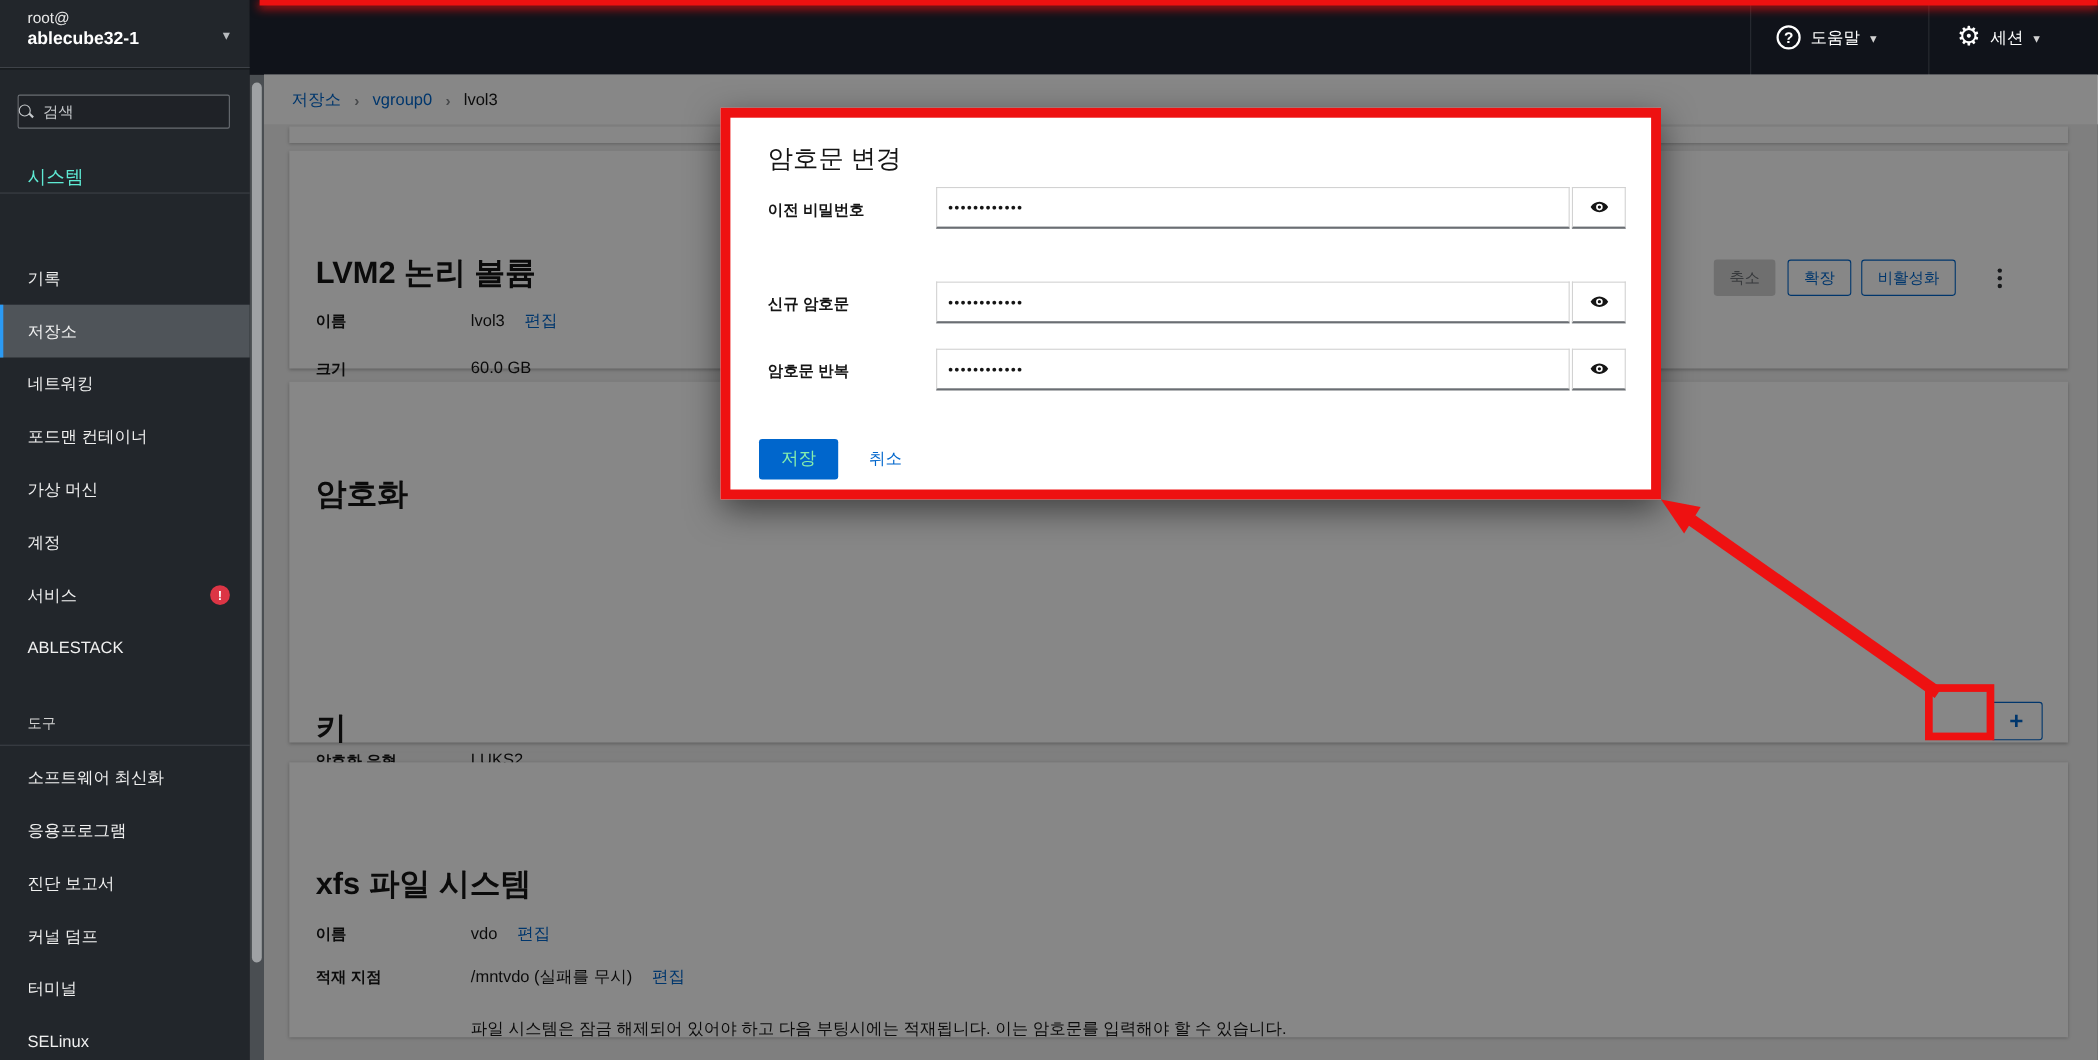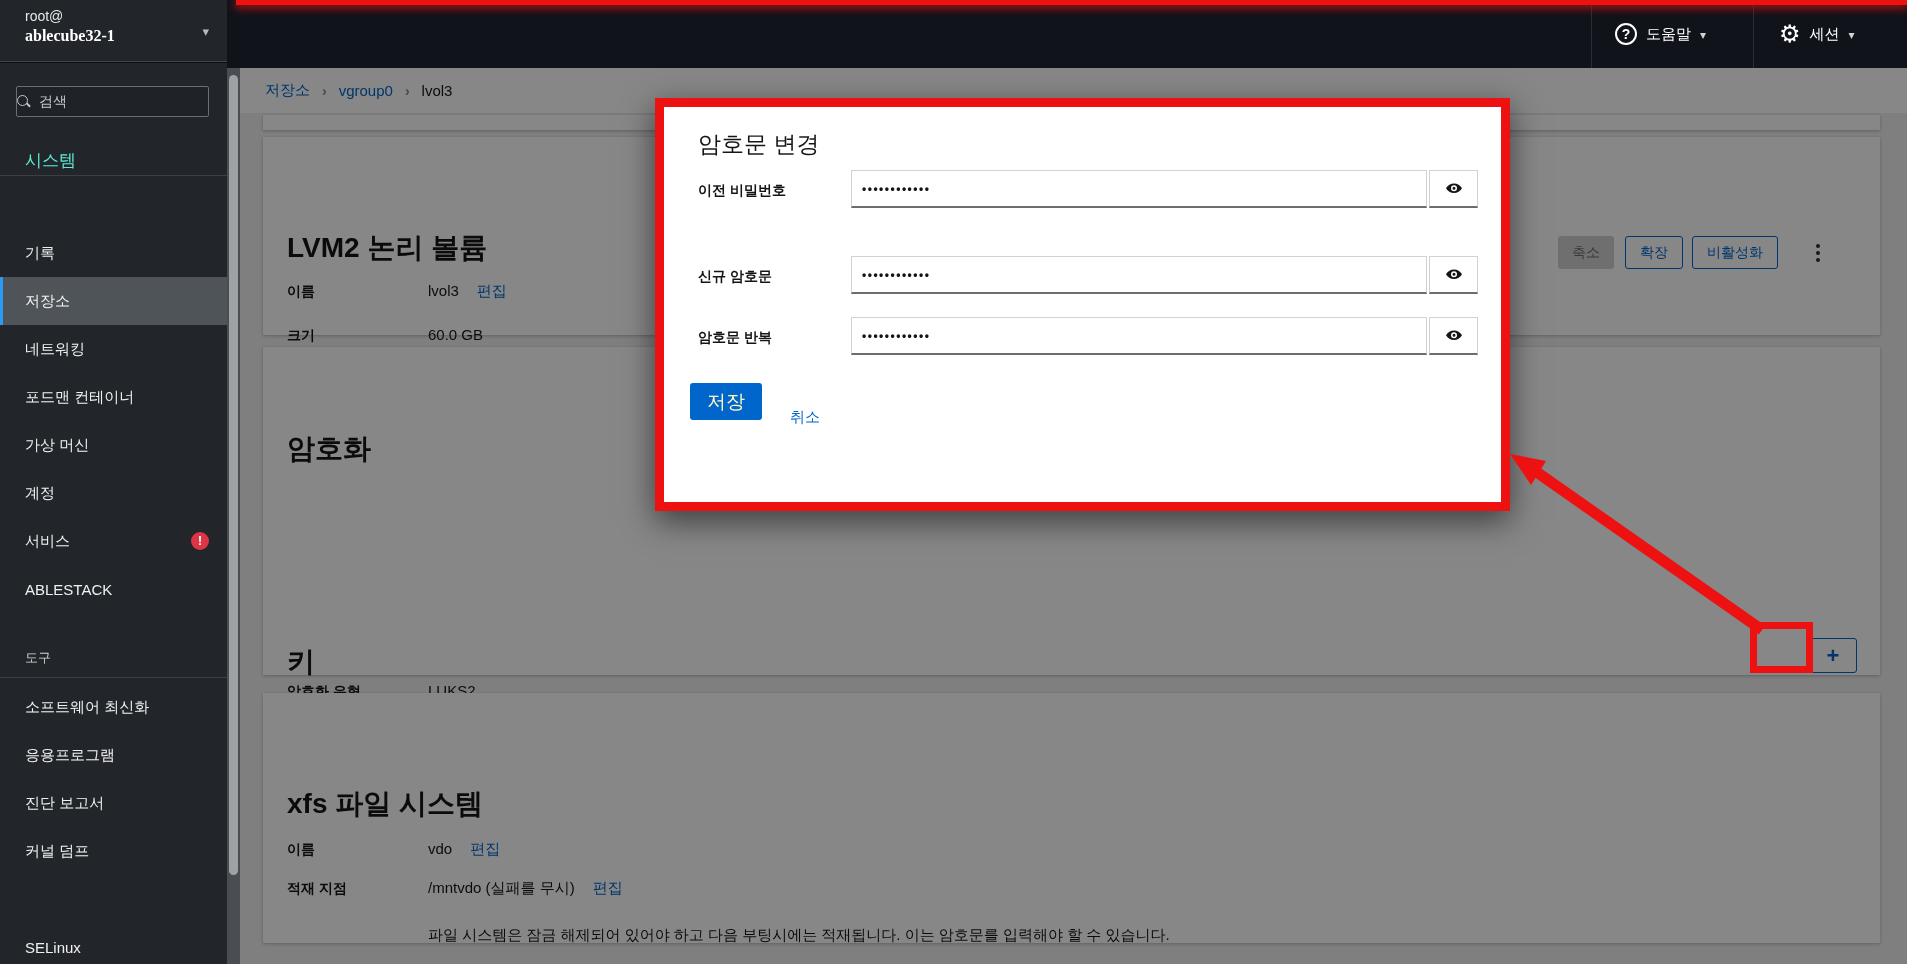--- a/index.html
+++ b/index.html
@@ -11,21 +11,21 @@
     box-shadow:0 2px 9px 1px rgba(238,17,17,.8); z-index:30; }
   .mast-divider { position:absolute; top:0; width:1px; height:68px; background:#2a2d33; }
   .mast-menu { position:absolute; top:0; height:68px; display:flex; align-items:center; gap:9px; color:#fff; font-size:15px; cursor:pointer; }
   .help-circle { width:22px; height:22px; border:2px solid #fff; border-radius:50%; display:flex; align-items:center; justify-content:center; font-size:14px; font-weight:700; }
   .gear { font-size:24px; line-height:22px; }
   .caret { font-size:12px; color:#d2d2d2; padding-top:2px; }
 
   
   .host-block { position:absolute; left:0; top:0; width:227px; height:62px; background:#22262b; border-bottom:1px solid #42464c; color:#fff; }
   .host-user { position:absolute; left:25px; top:8px; font-size:14px; color:#e8e8e8; }
-  .host-name { position:absolute; left:25px; top:27px; font-size:16px; font-weight:700;font-family:Liberation Serif, serif; }
+  .host-name { position:absolute; left:25px; top:27px; font-size:16px; font-weight:700; }
   .host-caret { position:absolute; right:18px; top:24px; font-size:13px; color:#b8bbbe; }
   .sidebar { position:absolute; left:0; top:63px; width:227px; height:901px; background:#22262b; }
   .search-box { position:absolute; left:16px; top:23px; width:193px; height:31px; border:1px solid #6a6e73; border-radius:2px;
     display:flex; align-items:center; gap:9px; color:#c5c8cb; font-size:14px; background:#1f2227; }
   .mag { position:relative; width:13px; height:13px; }
   .mag::before { content:""; position:absolute; left:0; top:0; width:9px; height:9px; border:1.5px solid #c5c8cb; border-radius:50%; }
   .mag::after { content:""; position:absolute; left:9px; top:9px; width:5px; height:1.5px; background:#c5c8cb; transform:rotate(45deg); }
   .nav-section { position:absolute; left:25px; color:#5eead4; font-size:17px; }
   .nav-section.small { font-size:13px; color:#d2d2d2; }
   .side-divider { position:absolute; left:0; width:227px; height:1px; background:#3c4046; }
@@ -56,32 +56,32 @@
   .kebab i { width:4px; height:4px; border-radius:50%; background:#2d3033; }
   .sq-btn { position:absolute; width:48px; height:35px; display:flex; align-items:center; justify-content:center;
     border:1px solid #0066cc; border-radius:3px; background:#fff; cursor:pointer; color:#0066cc; }
   .sq-btn.disabled { background:#cfd1d3; border:none; color:#6a6e73; font-size:18px; font-weight:700; }
   .plus-glyph { font-size:22px; font-weight:700; color:#0066cc; }
   .note-text { position:absolute; left:165px; font-size:15px; color:#151515; }
   .keys-row-line { position:absolute; left:24px; right:24px; height:1px; background:#ededed; }
 
   
   .backdrop { position:absolute; left:240px; top:68px; width:1667px; height:896px; background:rgba(0,0,0,.47); z-index:20; }
-  .modal-annotation { position:absolute; left:655px; top:98px; width:855px; height:413px; border:9px solid #ee1111;
+  .modal-annotation { position:absolute; left:655px; top:98px; width:855px; height:356px; border:9px solid #ee1111;
     background:#fff; z-index:40; box-shadow:0 10px 30px rgba(0,0,0,.55); }
   .modal-title { position:absolute; left:34px; top:22px; font-size:23px; font-weight:500; color:#151515; }
   .m-label { position:absolute; left:34px; font-size:14px; font-weight:700; color:#151515; }
   .m-inputrow { position:absolute; left:187px; width:627px; height:38px; display:flex; }
   .pw-input { flex:1; height:38px; border:1px solid #d2d2d2; border-bottom:2px solid #6a6e73; background:#fff;
     font-size:12px; font-weight:700; letter-spacing:1.5px; padding-left:10px; color:#151515; outline:none; }
   .eye-btn { width:49px; height:38px; margin-left:2px; border:1px solid #d2d2d2; border-bottom:2px solid #6a6e73;
     background:#fff; display:flex; align-items:center; justify-content:center; cursor:pointer; }
   .eye-btn svg { width:22px; height:16px; fill:#151515; }
-  .btn-primary { position:absolute; left:26px; top:276px; width:72px; height:37px; background:#0066cc; color:#fef9c3;
-    border:none; border-radius:3px; font-size:19px; cursor:pointer; }
+  .btn-primary { position:absolute; left:26px; top:292px; width:72px; height:37px; background:#0066cc; color:#86efac;
+    border:none; border-radius:3px; font-size:16px; cursor:pointer; }
   .cancel-link { position:absolute; left:126px; top:301px; color:#0066cc; font-size:15px; cursor:pointer; }
 
   
   .edit-highlight { position:absolute; left:1750px; top:622px; width:63px; height:51px; border:7px solid #ee1111; z-index:45; }
   .arrow-svg { position:absolute; left:0; top:0; width:1907px; height:964px; z-index:44; pointer-events:none; }
   .pencil-svg { width:20px; height:20px; fill:#0066cc; }
 </style>
 </head>
 <body>
 
@@ -148,20 +148,23 @@
         <span>소프트웨어 최신화</span>
       </div>
     <div class="nav-item" style="top:668px">
         <span>응용프로그램</span>
       </div>
     <div class="nav-item" style="top:716px">
         <span>진단 보고서</span>
       </div>
     <div class="nav-item" style="top:764px">
         <span>커널 덤프</span>
+      </div>
+    <div class="nav-item" style="top:812px">
+        <span>터미널</span>
       </div>
     <div class="nav-item" style="top:860px">
         <span>SELinux</span>
       </div>
   </div>
 
   <div class="side-scrollbar">
     <div class="side-thumb"></div>
   </div>
 

